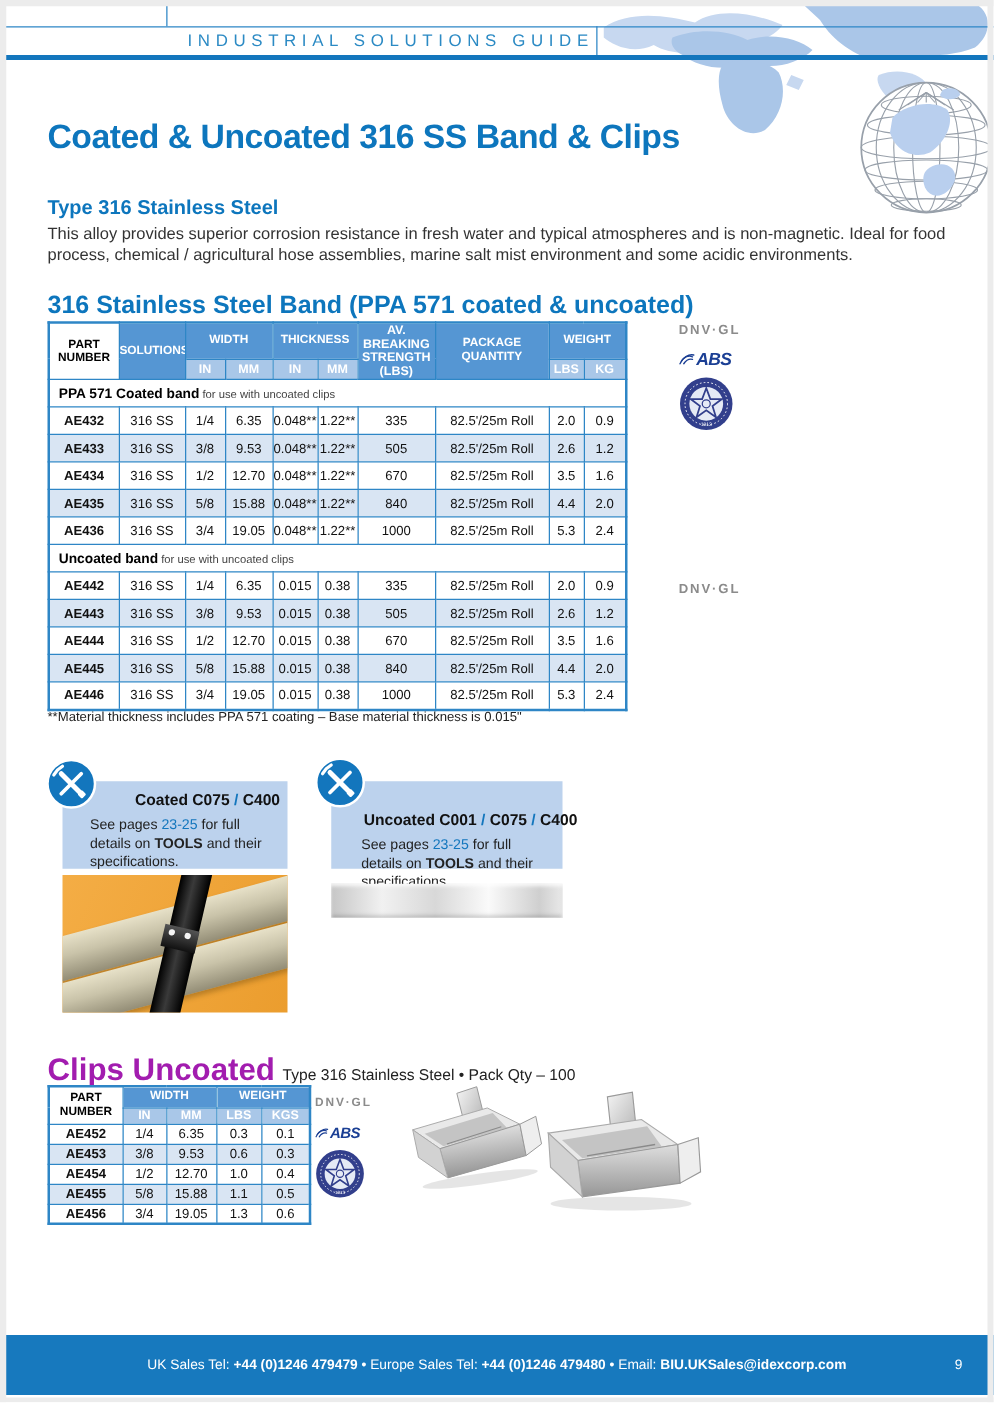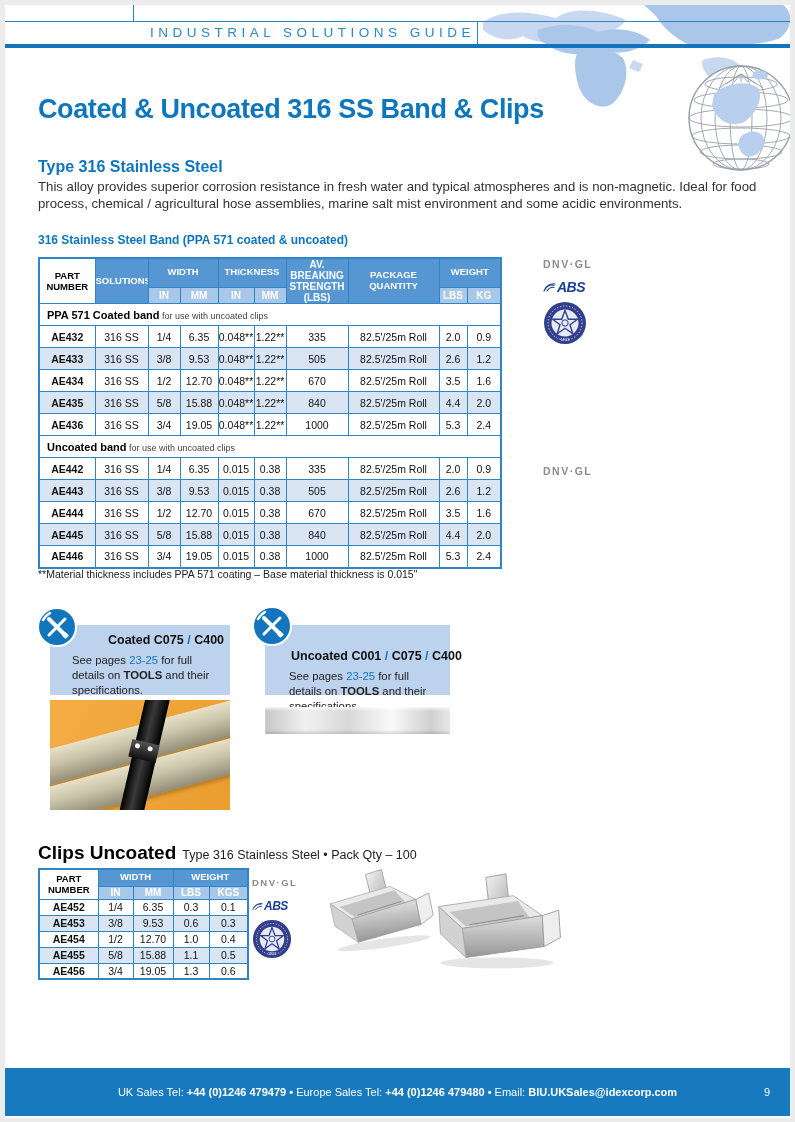--- a/index.html
+++ b/index.html
@@ -22,21 +22,21 @@
   .hdr-vline2{position:absolute;left:477px;top:21px;width:1px;height:23px;background:var(--line);z-index:3;}
   .hdr-bar{position:absolute;left:0;top:44px;width:795px;height:4px;background:var(--blue);z-index:3;}
   .hdr-guide{position:absolute;left:150px;top:25px;font-size:13.5px;letter-spacing:4.5px;color:#2b8ac4;z-index:3;white-space:nowrap;}
   .world-map{position:absolute;left:478px;top:0;z-index:1;}
   .globe{position:absolute;left:686px;top:36px;z-index:2;}
 
   .page-title{position:absolute;left:38px;top:94px;font-size:27px;font-weight:bold;color:#0d76bd;letter-spacing:-0.4px;white-space:nowrap;}
   .intro-heading{position:absolute;left:38px;top:158px;font-size:16px;font-weight:bold;color:#0d76bd;}
   .intro-body{position:absolute;left:38px;top:178px;width:722px;font-size:13.2px;line-height:17px;color:#333;}
 
-  .band-heading{position:absolute;left:38px;top:233px;font-size:12px;font-weight:bold;color:#0d76bd;}
+  .band-heading{position:absolute;left:38px;top:233px;font-size:20px;font-weight:bold;color:#0d76bd;}
 
   
   table{border-collapse:collapse;table-layout:fixed;}
   .band-table{position:absolute;left:38px;top:257px;width:462px;border:2px solid var(--line);}
   .clips-table{position:absolute;left:38px;top:868px;width:209px;border:2px solid var(--line);}
   th,td{border:1px solid var(--line);text-align:center;vertical-align:middle;overflow:hidden;}
   .th-main{background:var(--hdrblue);color:#fff;font-size:9.5px;font-weight:bold;line-height:1.15;height:23px;}
   .th-strength{font-size:10px;line-height:1.1;}
   .th-part{background:#fff;color:#000;font-size:9.5px;font-weight:bold;line-height:1.2;}
   .th-sub{background:var(--subblue);color:#fff;font-size:10px;font-weight:bold;height:13px;}
@@ -86,21 +86,21 @@
   .pipe.p2{left:-24px;top:60px;transform:rotate(-15deg);}
   .strap{position:absolute;left:82px;top:-12px;width:24px;height:140px;transform:rotate(13deg);background:linear-gradient(90deg,#000,#3a3a3a 45%,#000);}
   .strap-clip{position:absolute;left:80px;top:42px;width:28px;height:18px;transform:rotate(13deg);background:linear-gradient(#555,#111);}
   .strap-clip::before,.strap-clip::after{content:"";position:absolute;top:3px;width:5px;height:5px;border-radius:50%;background:#f4f4f4;}
   .strap-clip::before{left:4px;}
   .strap-clip::after{left:17px;}
   .steel-strip{position:absolute;left:265px;top:707px;width:185px;height:27px;background:linear-gradient(90deg,#c6c6c6,#f1f1f1 22%,#d8d8d8 45%,#fafafa 68%,#cfcfcf 90%,#e9e9e9);box-shadow:inset 0 2px 3px rgba(255,255,255,0.8),inset 0 -2px 3px rgba(0,0,0,0.15);}
 
   
   .clips-heading{position:absolute;left:38px;top:842px;white-space:nowrap;}
-  .clips-title{font-size:19px;font-weight:bold;color:#000000;text-align:center;}
+  .clips-title{font-size:25px;font-weight:bold;color:#a21caf;text-align:center;}
   .clips-sub{font-size:12.5px;color:#222;margin-left:6px;}
   .clip-photo{position:absolute;}
   .clip-photo.c1{left:318px;top:860px;}
   .clip-photo.c2{left:420px;top:872px;}
 
   
   .footer{position:absolute;left:0;top:1068px;width:795px;height:48px;background:var(--footerblue);z-index:20;display:flex;align-items:center;justify-content:center;}
   .footer-text{color:#fff;font-size:11px;white-space:nowrap;}
   .footer-text b{font-weight:bold;}
   .footer-page{position:absolute;right:25px;top:0;height:48px;display:flex;align-items:center;color:#fff;font-size:11px;}

